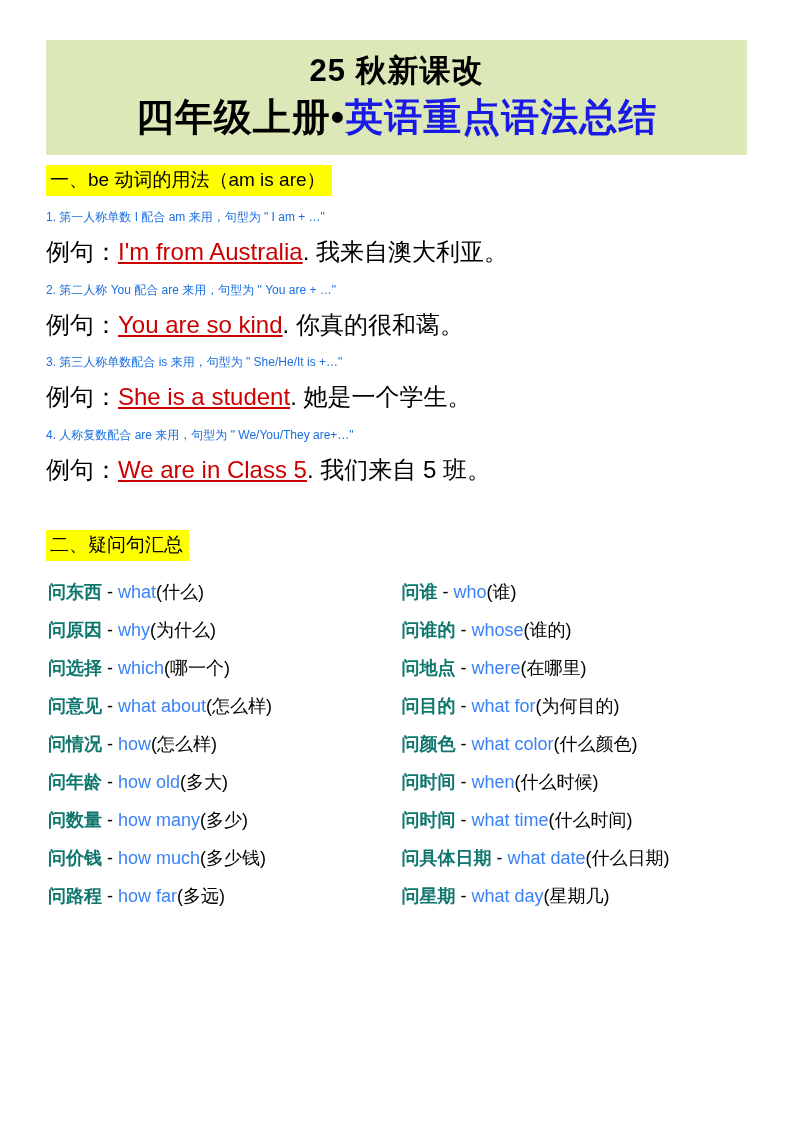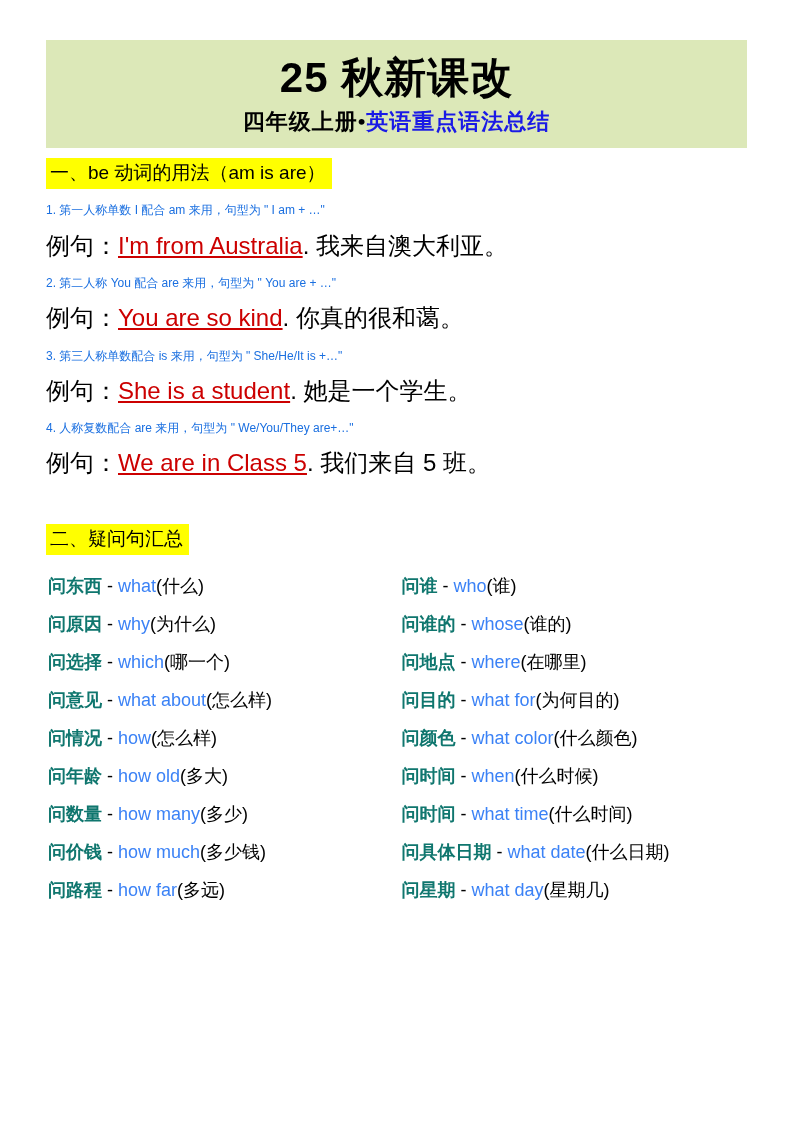--- a/index.html
+++ b/index.html
@@ -22,33 +22,32 @@
     padding: 40px 46px 0 46px;
   }
 
   
   .title-banner {
     background: #dce8b8;
     padding: 10px 0 12px 0;
     text-align: center;
   }
   .title-line1 {
-    font-size: 42px;
+    font-size: 31px;
     font-weight: bold;
     letter-spacing: 1px;
     line-height: 1.35;
     color: #000000;
   }
   .title-line2 {
-    font-size: 22px;
+    font-size: 38px;
     font-weight: bold;
     letter-spacing: 1px;
     line-height: 1.35;
     white-space: nowrap;
-    font-family: Liberation Serif, serif;
   }
   .title-black { color: #000000; }
   .title-blue  { color: #1a1ae6; }
 
   
   .section-heading {
     display: inline-block;
     background: #ffff00;
     font-size: 19px;
     font-weight: normal;

